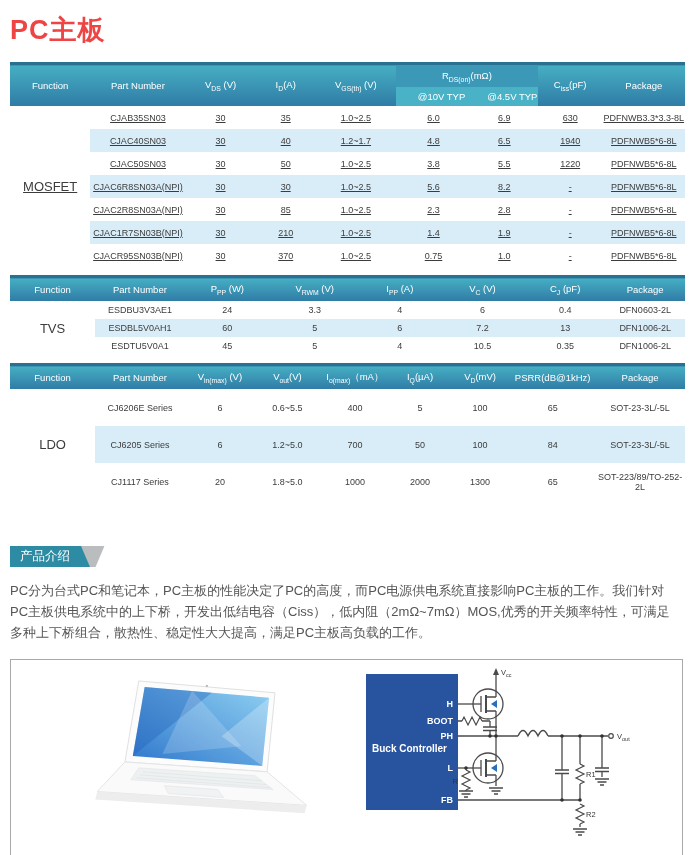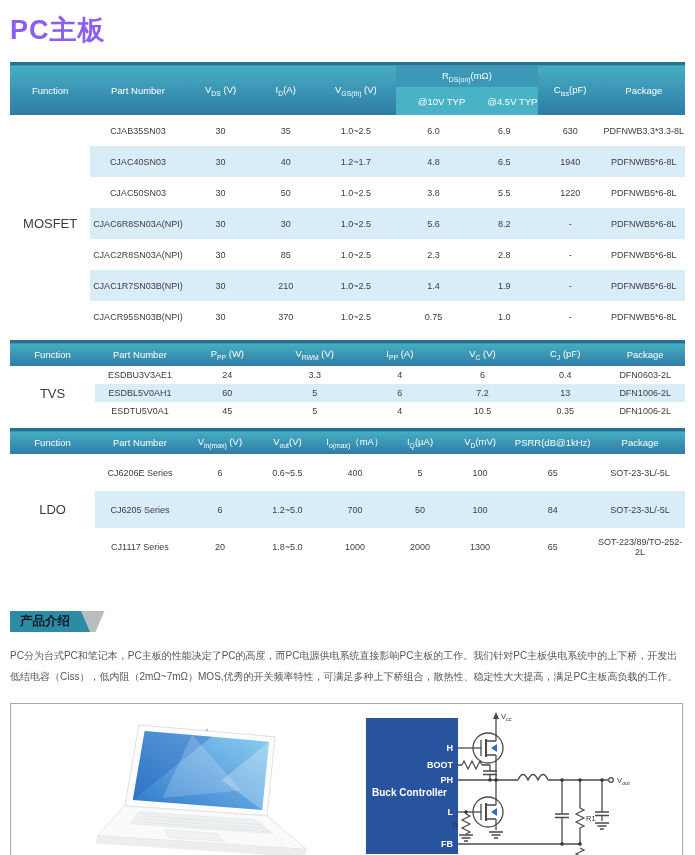--- a/index.html
+++ b/index.html
@@ -1,47 +1,47 @@
 <!DOCTYPE html>
 <html><head>
 <meta charset="utf-8">
 <style>
   html,body{margin:0;padding:0;background:#fff;}
   body{width:695px;font-family:"Liberation Sans","DejaVu Sans",sans-serif;color:#333;}
   .page{padding:10px 10px 20px 10px;}
-  .page-title{color:#8b5cf6;font-size:27px;font-weight:bold;margin:2px 0 14px 0;letter-spacing:1px;}
+  .page-title{color:#ef4444;font-size:27px;font-weight:bold;margin:2px 0 14px 0;letter-spacing:1px;}
   
   table.dtable{width:675px;border-collapse:collapse;table-layout:fixed;}
   table.dtable{margin-bottom:8px;}
   table.dtable thead th{
     background:linear-gradient(180deg,#46aec3 0%,#2f7ba5 100%);
     color:#fff;font-weight:normal;font-size:9.5px;padding:0;vertical-align:middle;
   }
   table.dtable thead tr:first-child th{border-top:3px solid #2a7191;}
   table.dtable thead th.group{background:#3b98b6;height:22px;border-top:3px solid #2a7191;}
-  table.dtable thead th.sub{background:#49b2c7;height:28px;border-top:none;padding-left:16px;}
+  table.dtable thead th.sub{background:#49b2c7;height:19px;border-top:none;padding-left:16px;}
   table.dtable tbody td{font-size:9px;text-align:center;color:#3c3c3c;padding:0;}
   table.dtable tbody tr:nth-child(even) td{background:#d9edf8;}
   table.dtable tbody td.fn{background:#fff !important;font-size:13px;}
   .t1 thead th{height:41px;}
-  .t1 tbody td{height:31px;}
+  .t1 tbody td{height:23px;text-decoration:underline;}
   .t2 thead th{height:23px;border-top:3px solid #2a7191;}
   .t2 tbody td{height:18px;}
   .t3 thead th{height:23px;border-top:3px solid #2a7191;}
   .t3 tbody td{height:37px;}
   sub{font-size:0.72em;}
   
   .badge-row{margin:0;height:21px;white-space:nowrap;}
   .badge{display:inline-block;position:relative;z-index:1;height:21px;line-height:21px;
-    padding:0 20px 0 10px;background:#2e8ba4;color:#0f172a;font-weight:bold;font-size:12.5px;
+    padding:0 20px 0 10px;background:#2e8ba4;color:#ffffff;font-weight:normal;font-size:12.5px;
     clip-path:polygon(0 0,calc(100% - 9px) 0,100% 100%,0 100%);}
   .badge-tail{display:inline-block;width:30px;height:21px;background:#b9bdbe;
     transform:skewX(-23deg);margin-left:-20px;vertical-align:top;}
   .intro-badge{margin-top:46px;}
-  .intro-text{font-size:10px;line-height:21px;color:#555;margin:13px 0 16px 0;width:672px;}
+  .intro-text{font-size:13px;line-height:21px;color:#555;margin:13px 0 16px 0;width:672px;}
   .circuit-badge{margin-top:17px;}
   
   .app-box{margin-top:9px;width:673px;height:198px;border:1px solid #a9a9a9;
     display:flex;align-items:center;box-sizing:border-box;}
   .laptop-wrap{margin-left:62px;}
   .circuit-wrap{margin-left:auto;margin-right:4px;}
 </style>
 </head>
 <body>
 

